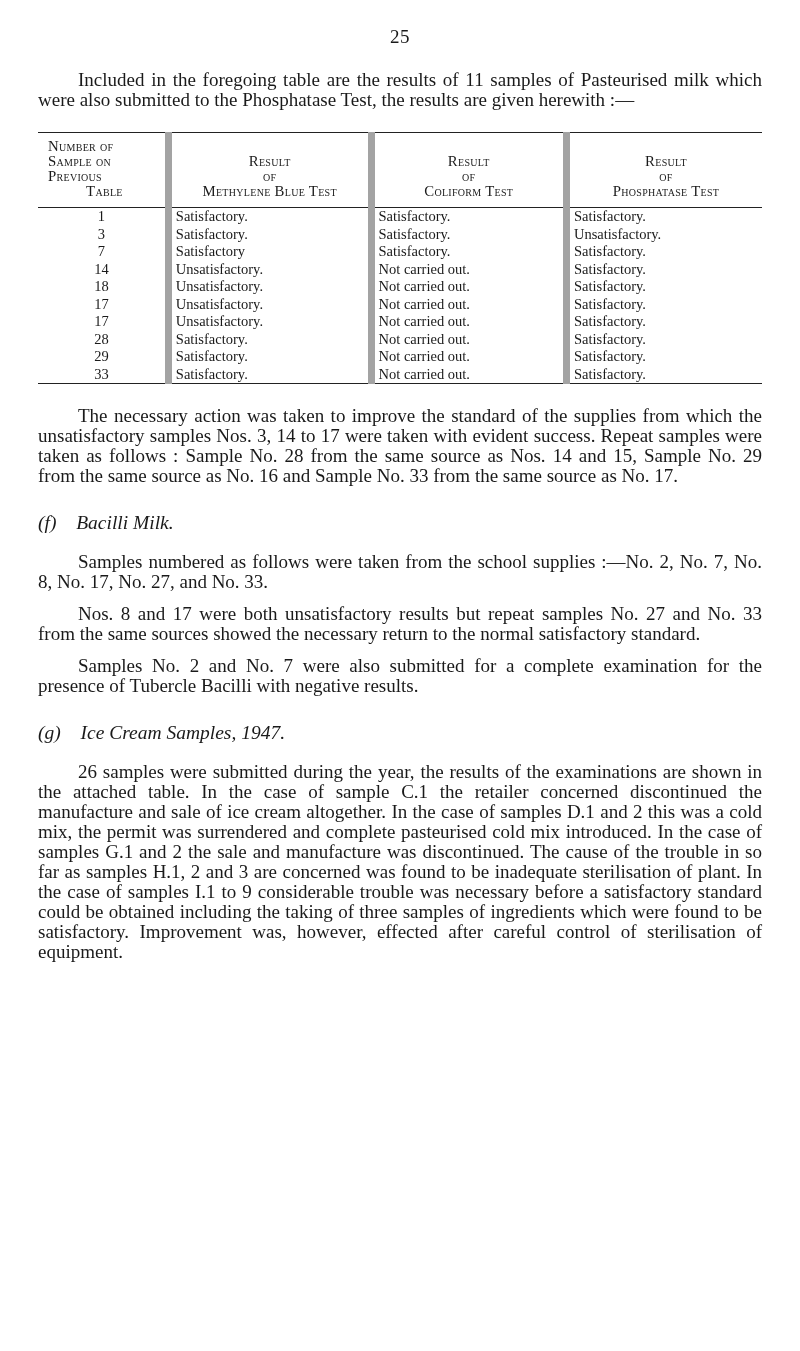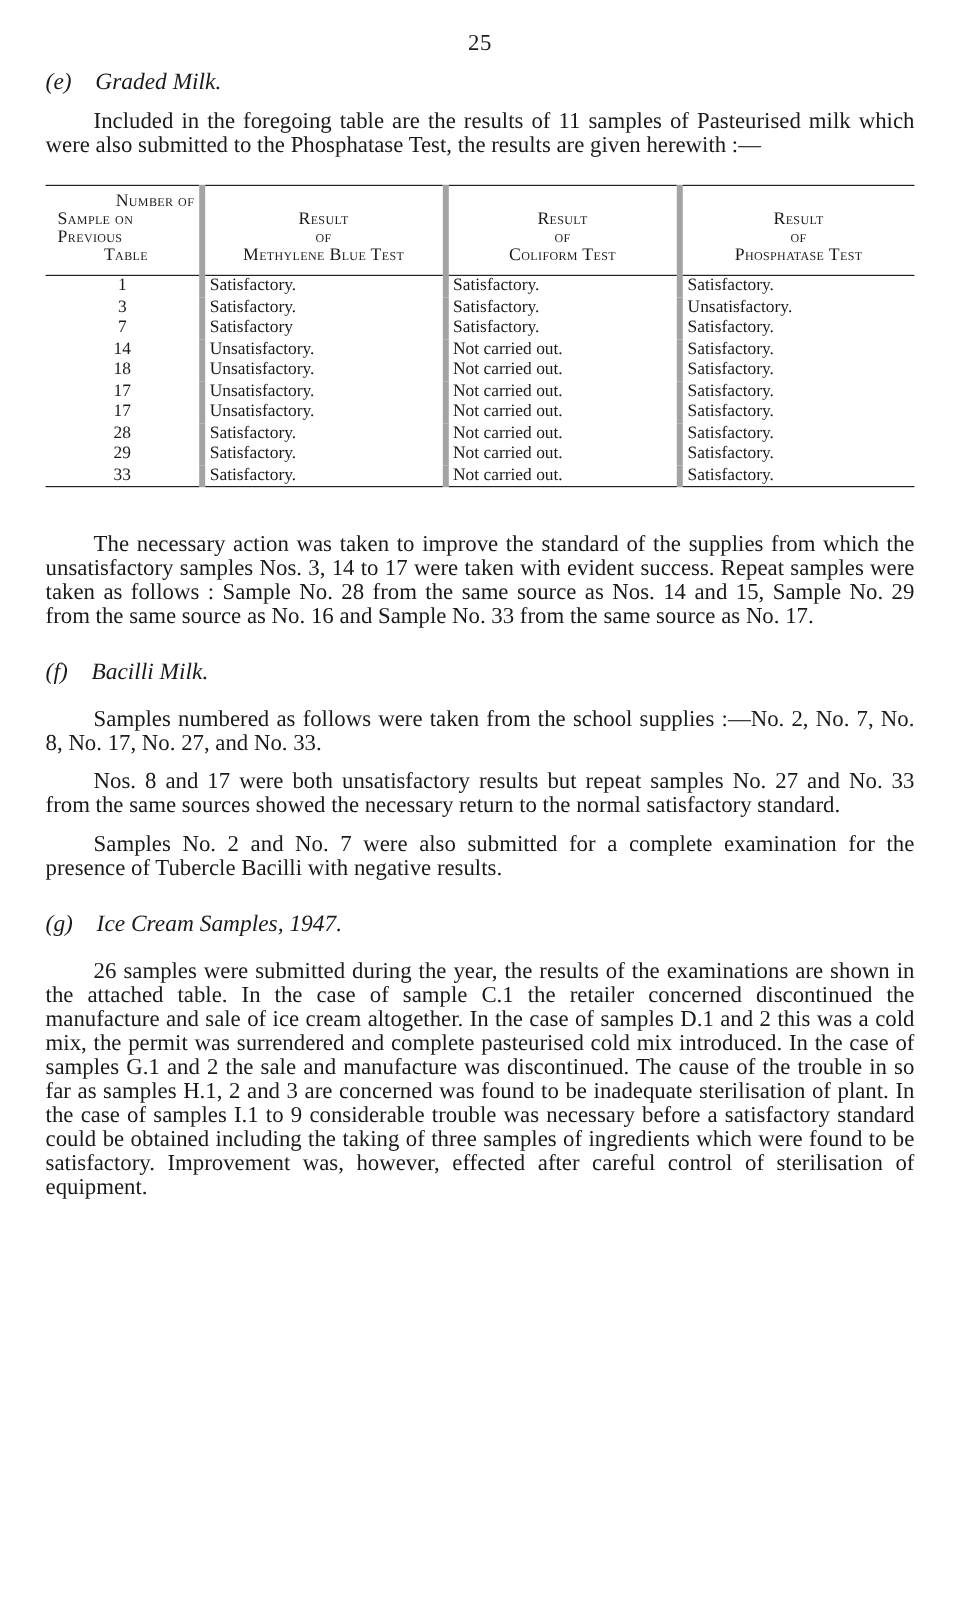--- a/index.html
+++ b/index.html
@@ -73,54 +73,49 @@
   .smallcaps {
     font-variant: small-caps;
     font-size: 14.8px;
     letter-spacing: 0.3px;
   }
   .hdr-line {
     display: block;
     text-align: center;
   }
   .colsep {
-    border-left: 5px solid #a3a3a3;
+    border-left: 7px solid #a3a3a3;
     margin-left: 46px;
   }
   .cell-center { text-align: center; }
   .cell-pad-l { padding-left: 26px; }
   .body-rows td { font-size: 14.5px; }
   .row-first td { padding-top: 7px; }
   .row-last td { padding-bottom: 7px; }
 
   .tbl-wrap { position: relative; }
 </style>
 </head>
 <body>
 
 <div class="page">
 
   <div class="page-number">25</div>
 
   <div class="content">
 
-    <div class="section-heading">
-      <span>(e)</span>
-      <span style="display:inline-block;width:10px"></span>
-      <span>Graded Milk.</span>
-    </div>
 
     <p class="body-text">Included in the foregoing table are the results of 11 samples of Pasteurised milk which were also submitted to the Phosphatase Test, the results are given herewith :—</p>
 
     <div class="tbl-wrap">
       <table class="results">
         <thead>
           <tr>
             <th style="width:18%;border-top:1px solid #222;border-bottom:1px solid #222;">
-              <span class="smallcaps hdr-line" style="text-align:right;padding-left:6px">Number of</span>
+              <span class="smallcaps hdr-line" style="text-align:left;padding-left:6px">Number of</span>
               <span class="smallcaps hdr-line" style="text-align:left;padding-left:6px">Sample on</span>
               <span class="smallcaps hdr-line" style="text-align:left;padding-left:6px">Previous</span>
               <span class="smallcaps hdr-line" style="text-align:center;padding-left:6px">Table</span>
             </th>
             <th class="colsep" style="width:28%;border-top:1px solid #222;border-bottom:1px solid #222;">
               <span class="smallcaps hdr-line" style="margin-top:15px">Result</span>
               <span class="smallcaps hdr-line">of</span>
               <span class="smallcaps hdr-line">Methylene Blue Test</span>
             </th>
             <th class="colsep" style="width:27%;border-top:1px solid #222;border-bottom:1px solid #222;">
@@ -193,21 +188,21 @@
           <tr class="row-last">
             <td class="cell-center" style="border-bottom:1px solid #222;">33</td>
             <td class="colsep cell-pad-l" style="border-bottom:1px solid #222;">Satisfactory.</td>
             <td class="colsep cell-pad-l" style="border-bottom:1px solid #222;">Not carried out.</td>
             <td class="colsep cell-pad-l" style="border-bottom:1px solid #222;">Satisfactory.</td>
           </tr>
         </tbody>
       </table>
     </div>
 
-    <p class="body-text" style="margin-top:38px">The necessary action was taken to improve the standard of the supplies from which the unsatisfactory samples Nos. 3, 14 to 17 were taken with evident success. Repeat samples were taken as follows : Sample No. 28 from the same source as Nos. 14 and 15, Sample No. 29 from the same source as No. 16 and Sample No. 33 from the same source as No. 17.</p>
+    <p class="body-text" style="margin-top:22px">The necessary action was taken to improve the standard of the supplies from which the unsatisfactory samples Nos. 3, 14 to 17 were taken with evident success. Repeat samples were taken as follows : Sample No. 28 from the same source as Nos. 14 and 15, Sample No. 29 from the same source as No. 16 and Sample No. 33 from the same source as No. 17.</p>
 
     <div class="section-heading" style="margin-top:26px">
       <span>(f)</span>
       <span style="display:inline-block;width:10px"></span>
       <span>Bacilli Milk.</span>
     </div>
 
     <p class="body-text" style="margin-top:18px">Samples numbered as follows were taken from the school supplies :—No. 2, No. 7, No. 8, No. 17, No. 27, and No. 33.</p>
     <p class="body-text">Nos. 8 and 17 were both unsatisfactory results but repeat samples No. 27 and No. 33 from the same sources showed the necessary return to the normal satisfactory standard.</p>
     <p class="body-text">Samples No. 2 and No. 7 were also submitted for a complete examination for the presence of Tubercle Bacilli with negative results.</p>

